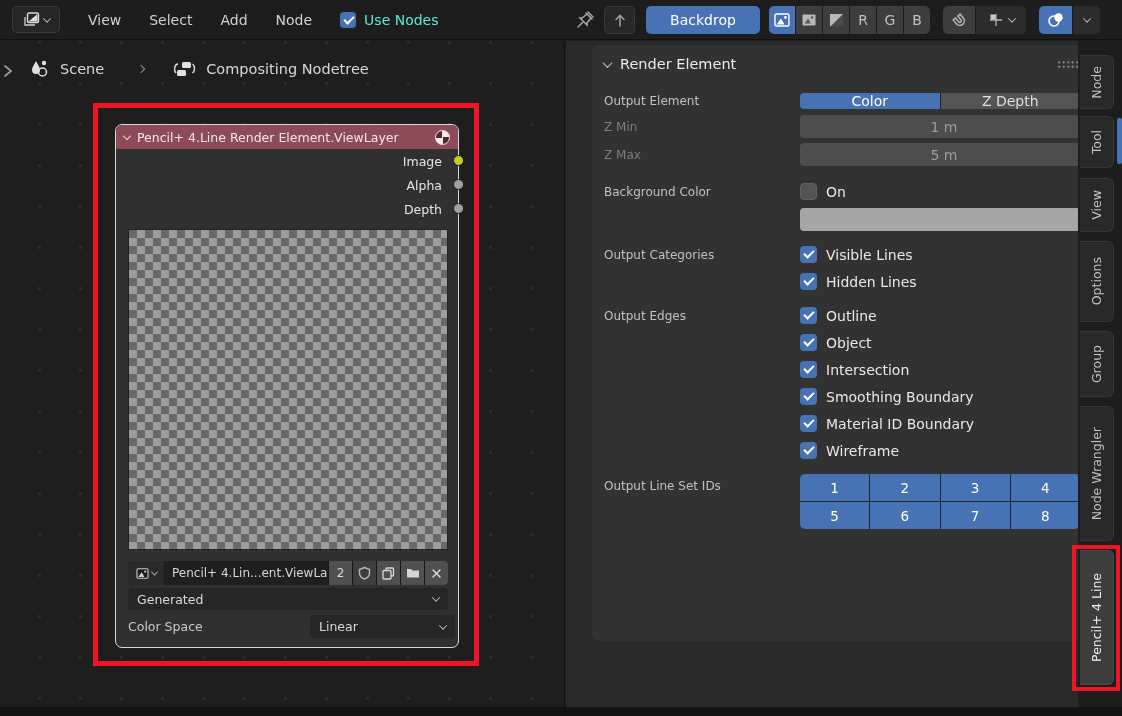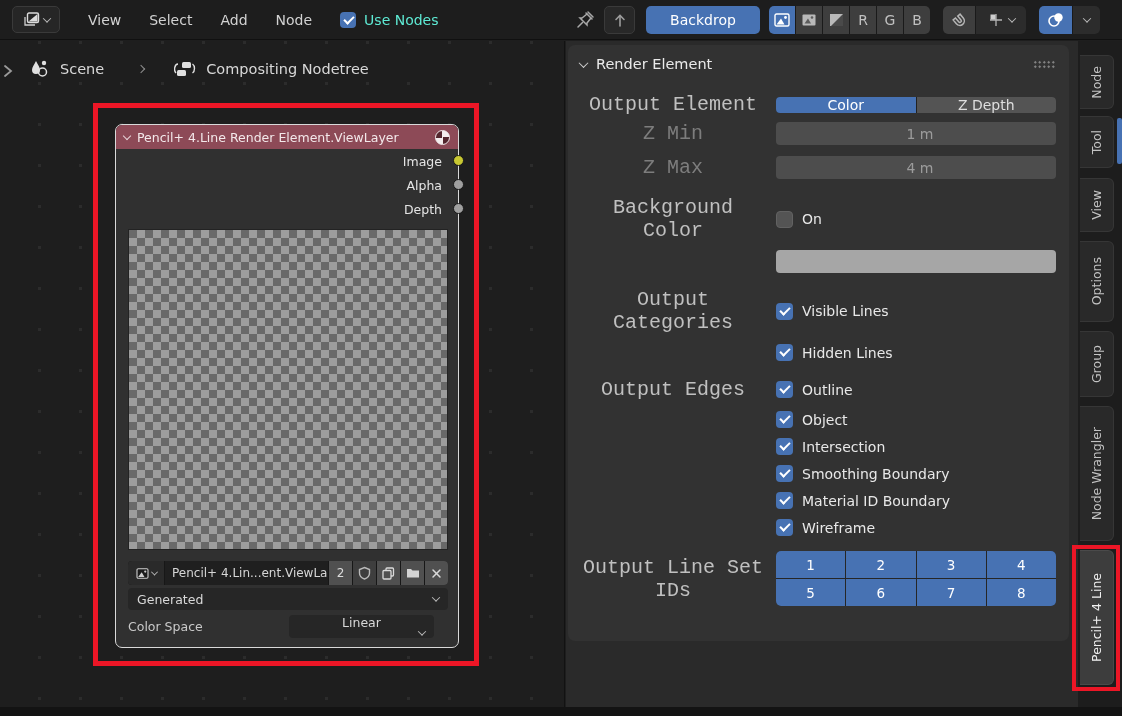--- a/index.html
+++ b/index.html
@@ -73,34 +73,34 @@
     align-items:center; padding-left:7px; white-space:nowrap; overflow:hidden; }
   .dbrow .sq { width:23px; background:#505050; display:flex; align-items:center; justify-content:center;
     color:#dcdcdc; font-size:12px; flex:none; }
   .dbrow .sq.dark { background:#3e3e3e; }
   .select { position:absolute; background:#262626; border-radius:4px; display:flex; align-items:center;
     padding:0 9px; color:#d8d8d8; font-size:12.5px; }
   .select .chev { margin-left:auto; }
   .gen-select { left:12px; top:463px; width:320px; height:22px; }
   .csrow { position:absolute; left:12px; top:490px; width:320px; height:24px; }
   .csrow .cslabel { color:#c9c9c9; font-size:12.5px; line-height:24px; }
-  .cs-select { left:161px; top:0; width:145px; height:23px;flex-direction:column; }
+  .cs-select { left:182px; top:0; width:145px; height:23px; }
 
   
   .sidebar { position:absolute; left:566px; top:41px; width:512px; height:666px; background:#2a2a2a; }
-  .panel { position:absolute; left:2px; top:4px; width:501px; height:596px; background:#323232;
+  .panel { position:absolute; left:26px; top:4px; width:501px; height:596px; background:#323232;
     border-radius:7px; padding:6px 12px 0 12px; }
   .panel-head { display:flex; align-items:center; gap:9px; height:26px; }
   .panel-head .ptitle { color:#eaeaea; font-size:14.5px; }
   .pchev { display:inline-block; width:7px; height:7px; border-right:1.7px solid #cfcfcf;
     border-bottom:1.7px solid #cfcfcf; transform:rotate(45deg) translate(-1px,-1px); }
   .grip { margin-left:auto; width:22px; height:9px; margin-right:2px;
     background-image:radial-gradient(#8a8a8a 1.1px, rgba(0,0,0,0) 1.2px); background-size:4.5px 4.5px; }
   .prow { display:flex; align-items:center; }
-  .plabel { width:186px; text-align:center; color:#c0c0c0; font-size:20px; margin-right:10px; flex:none;font-family:Liberation Mono, monospace; }
+  .plabel { width:186px; text-align:left; color:#c0c0c0; font-size:12px; margin-right:10px; flex:none; }
   .plabel.dim { color:#7d7d7d; }
   .seg { display:flex; width:280px; height:16px; border-radius:4px; overflow:hidden; gap:1px;
     background:#222; }
   .seg .opt { flex:1; display:flex; align-items:center; justify-content:center; font-size:14px;
     background:#545454; color:#dedede; }
   .seg .opt.active { background:#4772b3; color:#fff; }
   .vfield { width:280px; height:23px; background:#4d4d4d; border-radius:4px; color:#9c9c9c;
     font-size:14px; display:flex; align-items:center; justify-content:center;padding-left:8px; }
   .swatch { width:280px; height:23px; background:#a6a6a6; border-radius:4px; }
   .ckrow { display:flex; align-items:center; gap:9px; }
@@ -349,23 +349,23 @@
         <div class="seg">
           <div class="opt active">Color</div>
           <div class="opt">Z Depth</div>
         </div>
       </div>
 
       <div class="prow" style="margin-top:6px">
         <span class="plabel dim">Z Min</span>
         <div class="vfield">1 m</div>
       </div>
-      <div class="prow" style="margin-top:11px">
+      <div class="prow" style="margin-top:5px">
         <span class="plabel dim">Z Max</span>
-        <div class="vfield">4 m</div>
+        <div class="vfield">5 m</div>
       </div>
 
       <div class="prow" style="margin-top:17px">
         <span class="plabel">Background Color</span>
         <div class="ckrow">
           <span class="cb off"></span>
           <span class="cklabel">On</span>
         </div>
       </div>
       <div class="prow" style="margin-top:8px">

